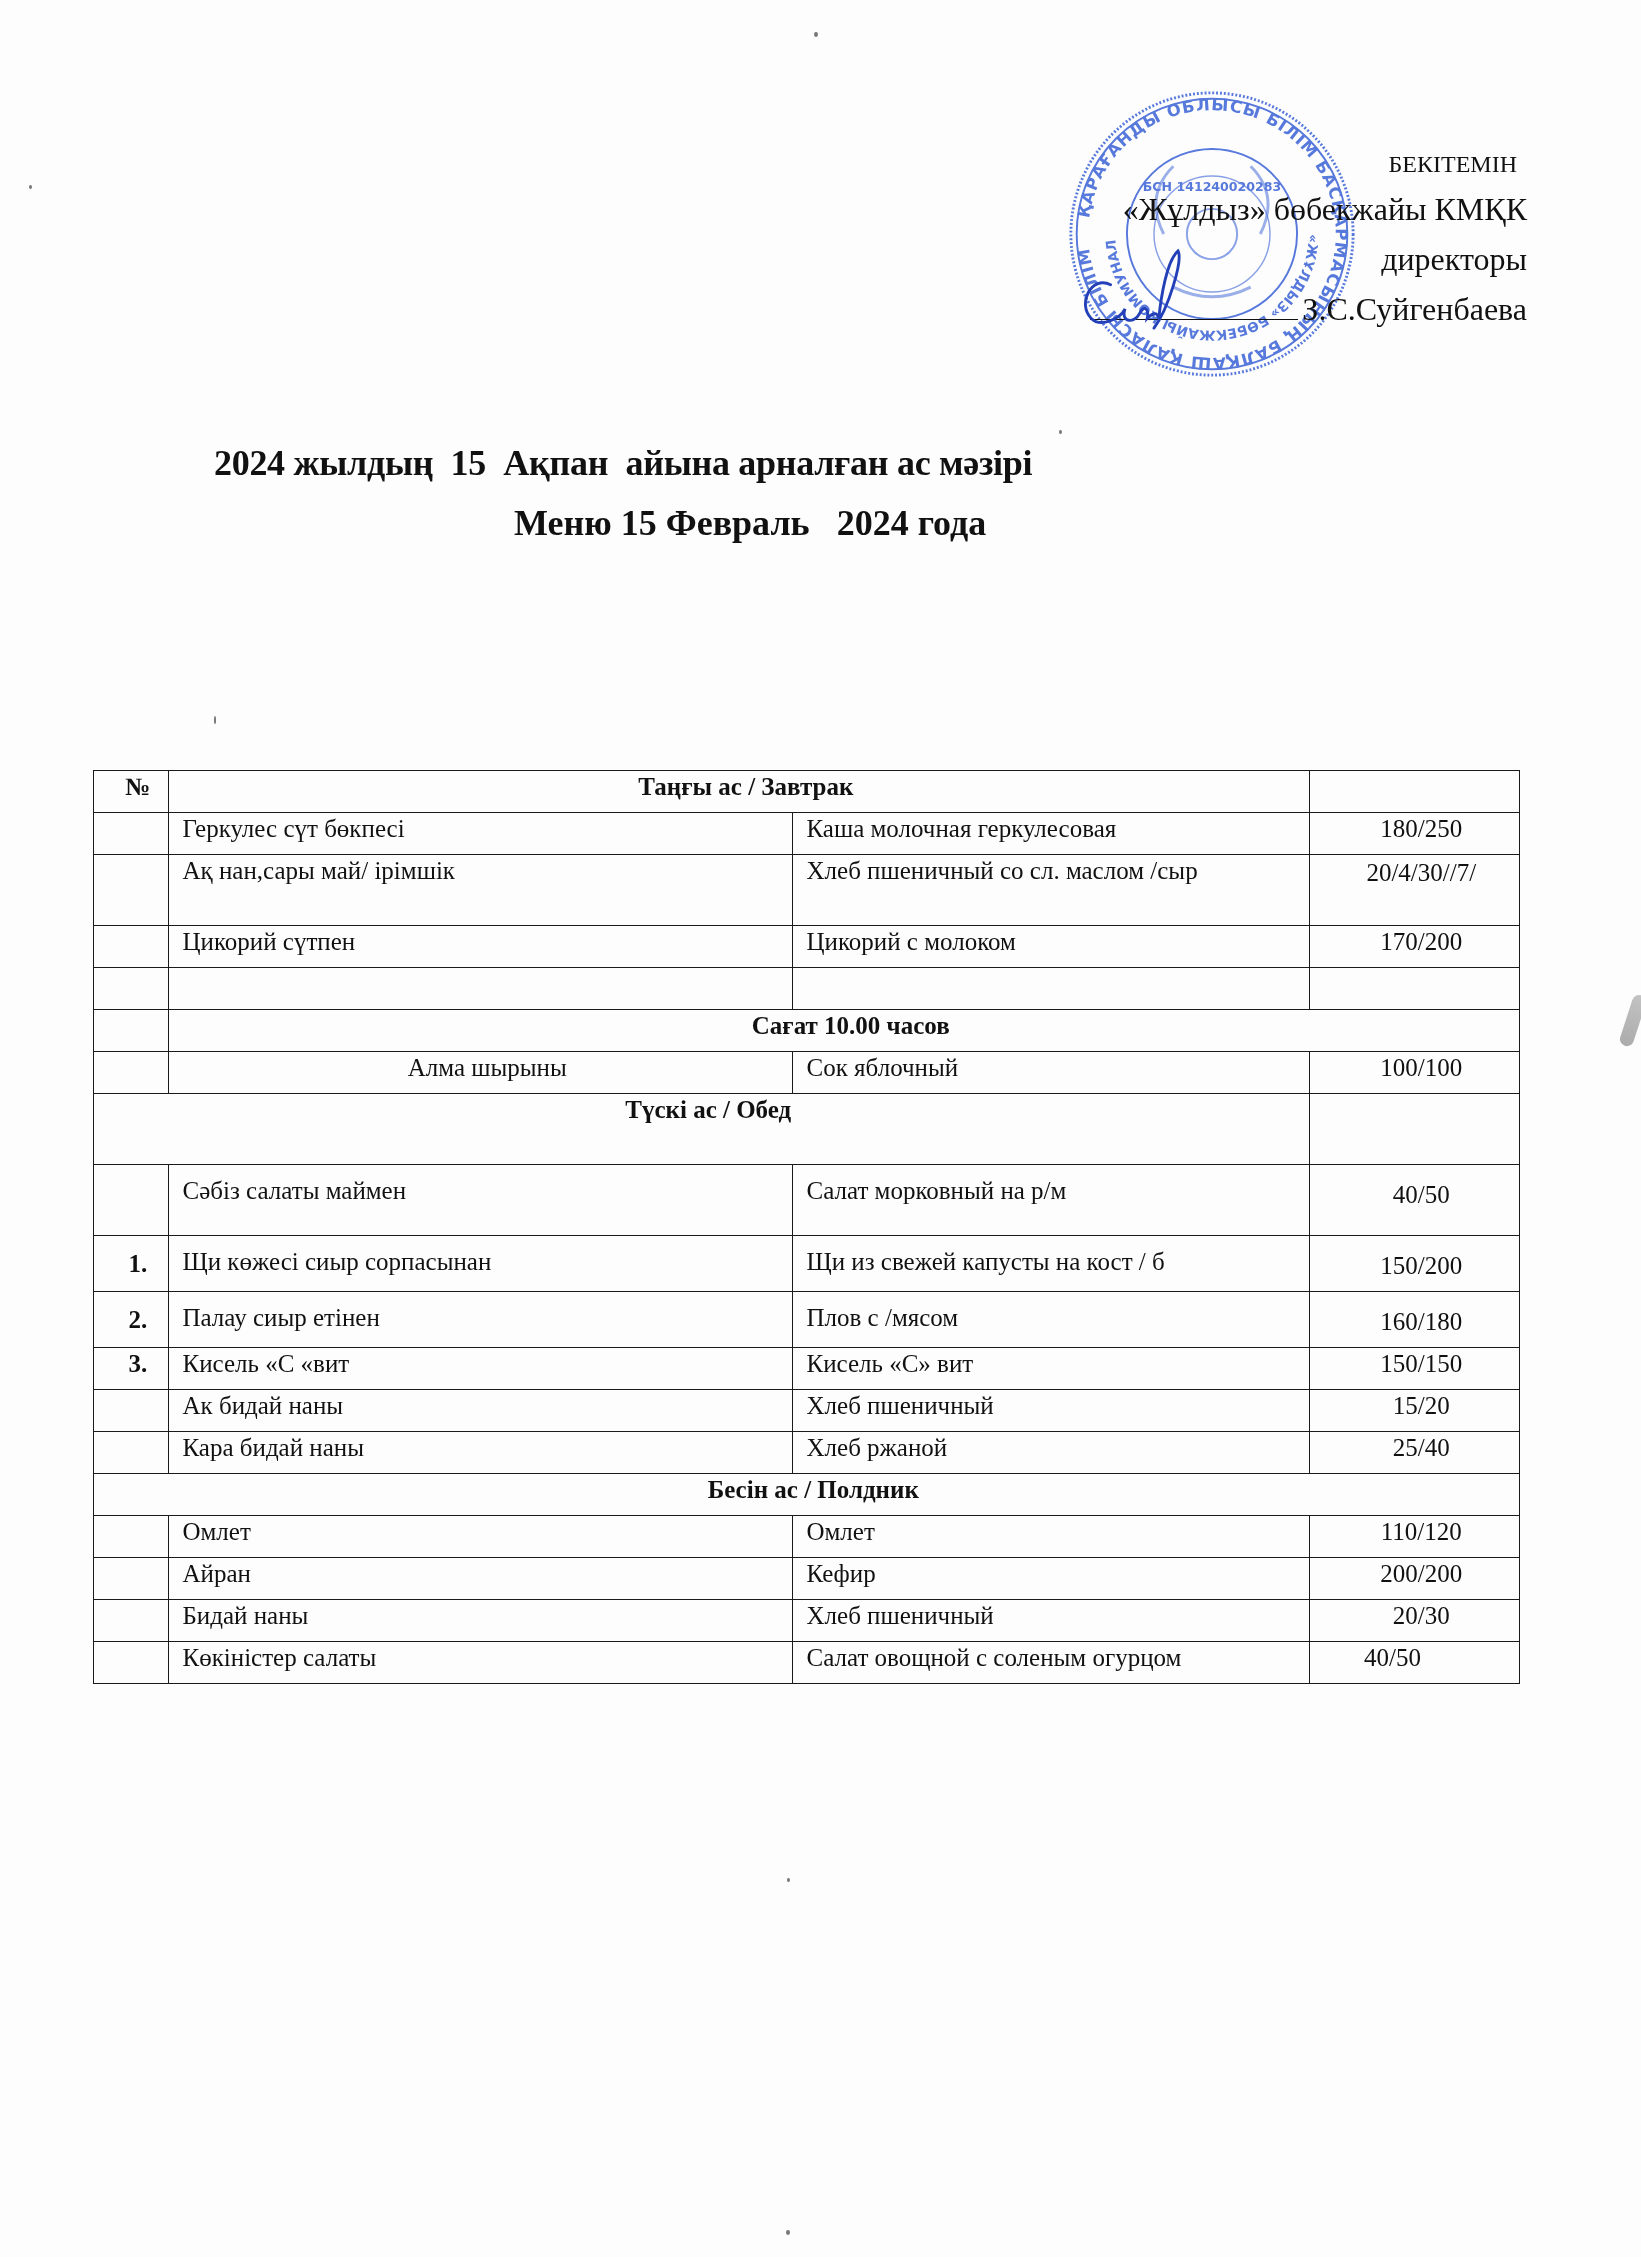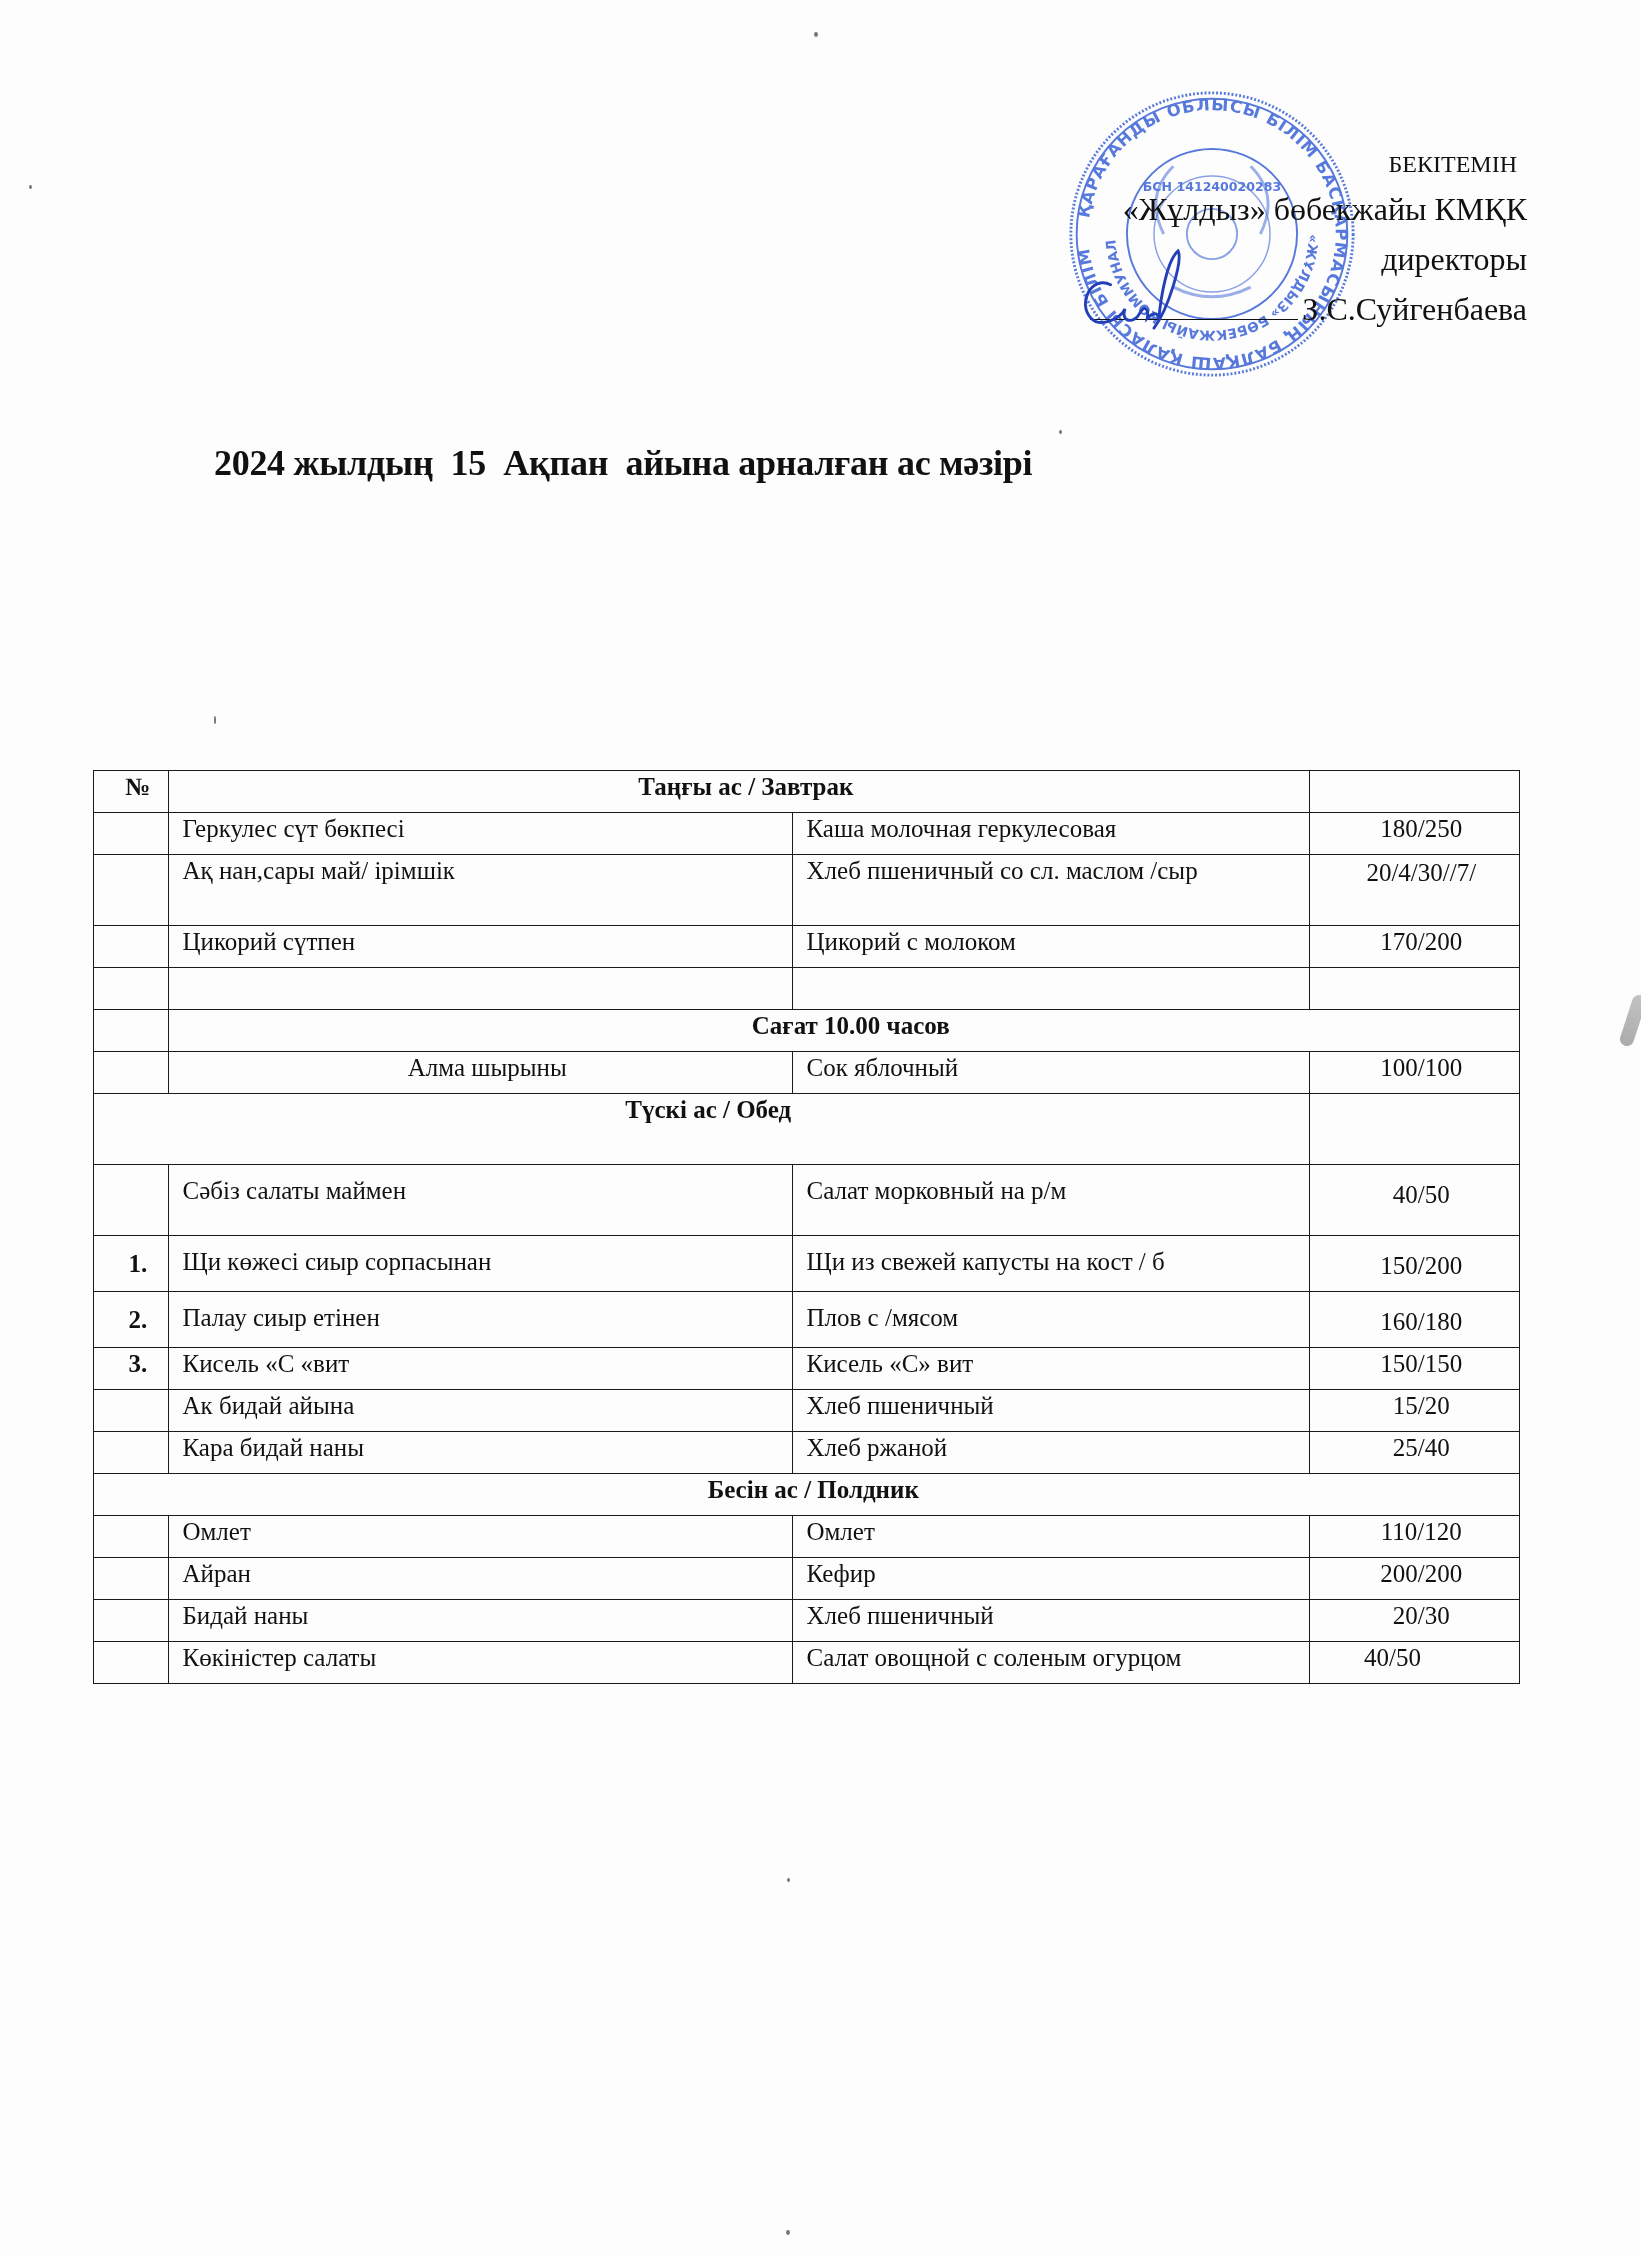--- a/index.html
+++ b/index.html
@@ -100,20 +100,21 @@
   </svg>
 
   <div class="approval">
     <div class="approve-title">БЕКІТЕМІН</div>
     <div>«Жұлдыз» бөбекжайы КМҚК</div>
     <div>директоры</div>
     <div><span class="sign-line"></span><span>З.С.Суйгенбаева</span></div>
   </div>
 
   <div class="title1">2024 жылдың  15  Ақпан  айына арналған ас мәзірі</div>
+  <div class="title2">Меню 15 Февраль   2024 года</div>
 
   <table class="menu">
     <colgroup>
         <col class="c-num">
         <col class="c-kz">
         <col class="c-ru">
         <col class="c-qty">
       </colgroup>
     <tbody>
       <tr class="h47">
@@ -180,21 +181,21 @@
         <td class="qty" style="padding-top:13.5px">160/180</td>
       </tr>
       <tr class="h47">
         <td class="num">3.</td>
         <td class="kz small">Кисель  «С «вит</td>
         <td class="ru small">Кисель «С» вит</td>
         <td class="qty">150/150</td>
       </tr>
       <tr class="h47">
         <td class="num"></td>
-        <td class="kz">Ак бидай айына</td>
+        <td class="kz">Ак бидай наны</td>
         <td class="ru">Хлеб пшеничный</td>
         <td class="qty">15/20</td>
       </tr>
       <tr class="h47">
         <td class="num"></td>
         <td class="kz">Кара бидай наны</td>
         <td class="ru">Хлеб ржаной</td>
         <td class="qty">25/40</td>
       </tr>
 

